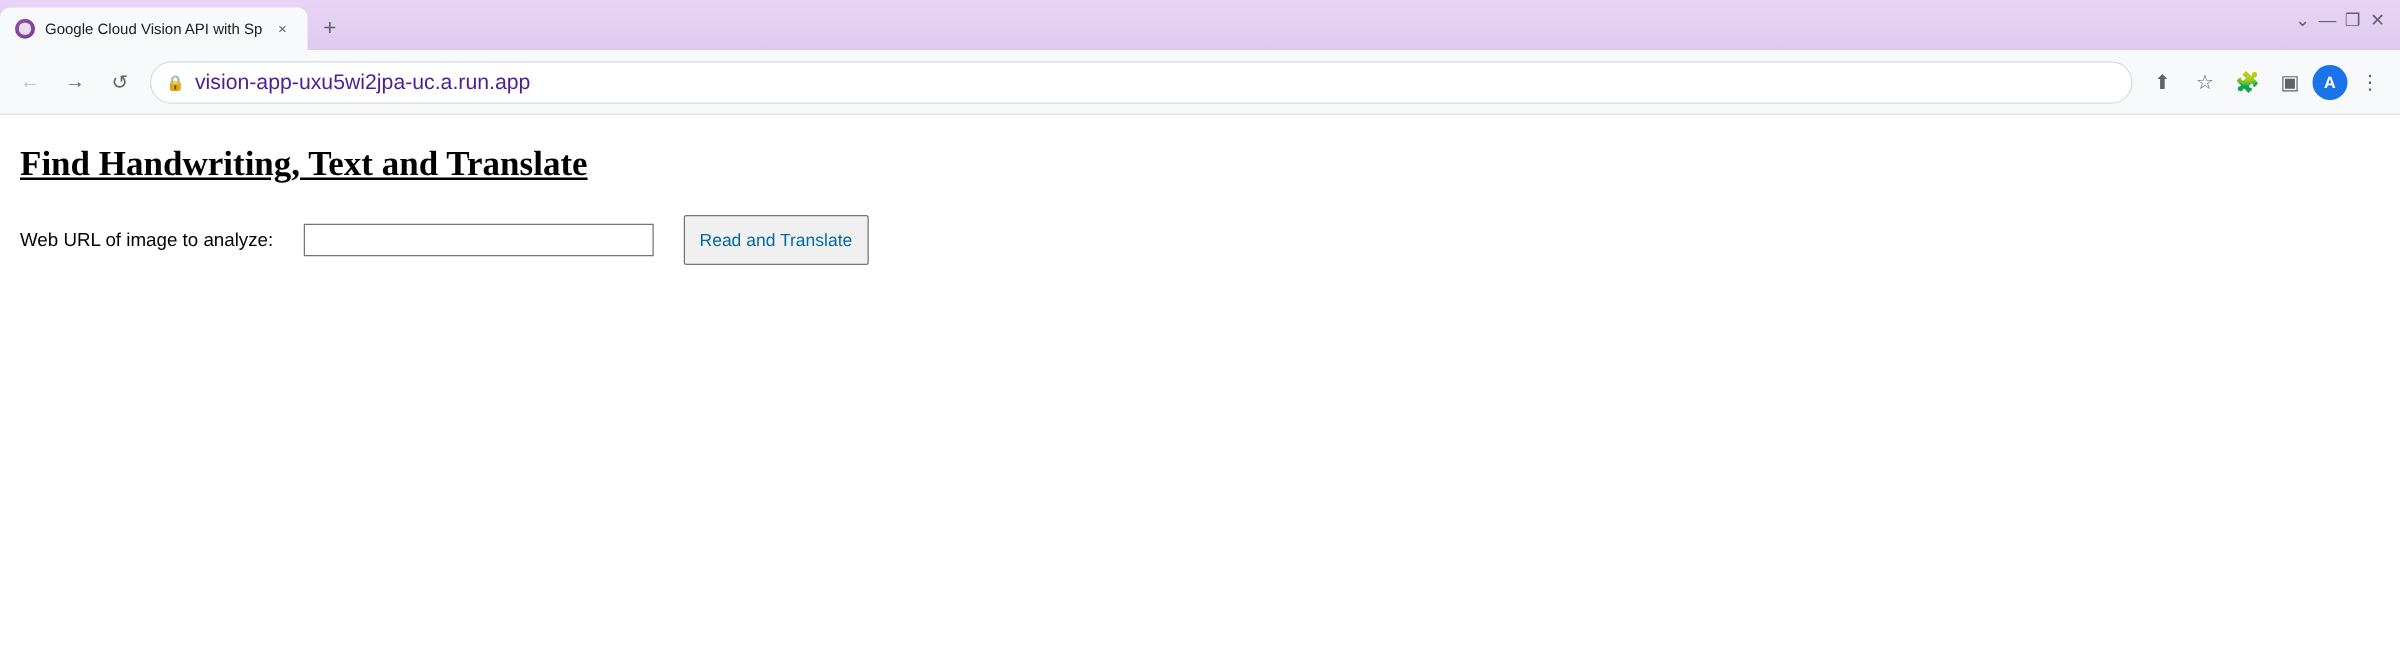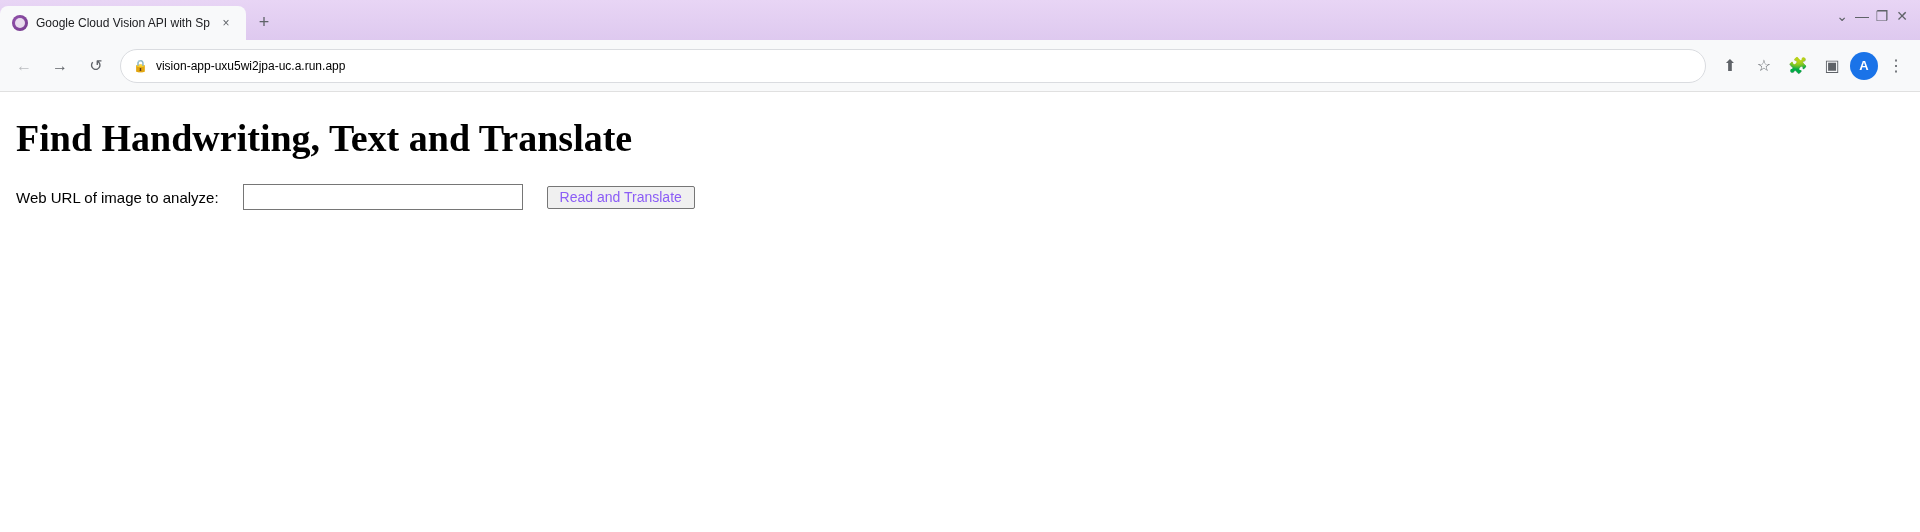--- a/index.html
+++ b/index.html
@@ -159,22 +159,22 @@
       gap: 8px;
       margin: 0 4px;
     }
 
     .lock-icon {
       font-size: 12px;
       color: #5f6368;
     }
 
     .address-text {
-      font-size: 12px;
-      color: #000000;
+      font-size: 17px;
+      color: #4c1d95;
       flex: 1;
     }
 
     .address-bar-actions {
       display: flex;
       align-items: center;
       gap: 2px;
     }
 
     .action-btn {
@@ -208,25 +208,26 @@
     
     .page-content {
       flex: 1;
       background: #ffffff;
       padding: 16px 16px;
       overflow: auto;
     }
 
     .page-title {
       font-family: 'Times New Roman', Times, serif;
-      font-size: 38px;
+      font-size: 28px;
       font-weight: bold;
       color: #000000;
       margin-bottom: 24px;
       margin-top: 8px;
+      text-decoration: underline;
     }
 
     .form-row {
       display: flex;
       align-items: center;
       gap: 24px;
     }
 
     .form-label {
       font-size: 15px;
@@ -238,27 +239,27 @@
       width: 280px;
       height: 26px;
       border: 1px solid #767676;
       padding: 2px 4px;
       font-size: 14px;
       outline: none;
       background: #ffffff;
     }
 
     .translate-btn {
-      height: 23px;
+      height: 40px;
       padding: 0 12px;
       background: #f0f0f0;
       border: 1px solid #767676;
       border-radius: 2px;
       font-size: 14px;
-      color: #8b5cf6;
+      color: #0369a1;
       cursor: pointer;
       white-space: nowrap;
     }
   </style>
 </head>
 <body>
 
 <div class="browser-wrapper">
 
   <div class="tab-bar">

